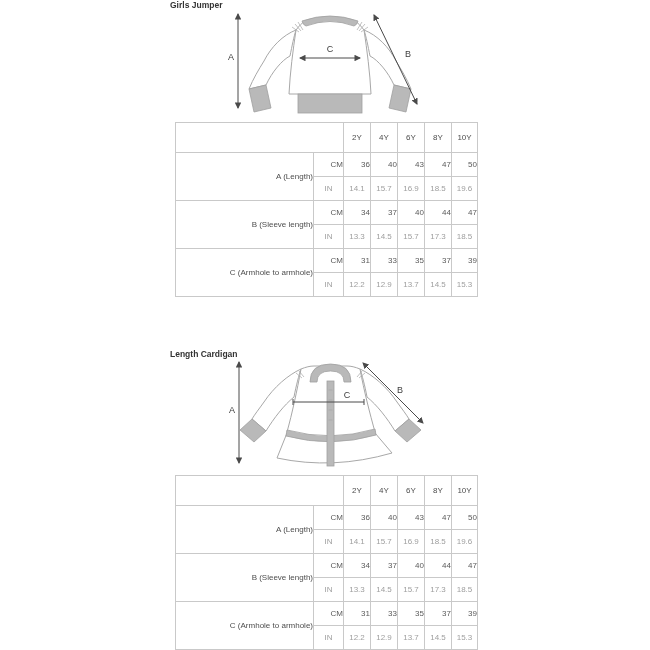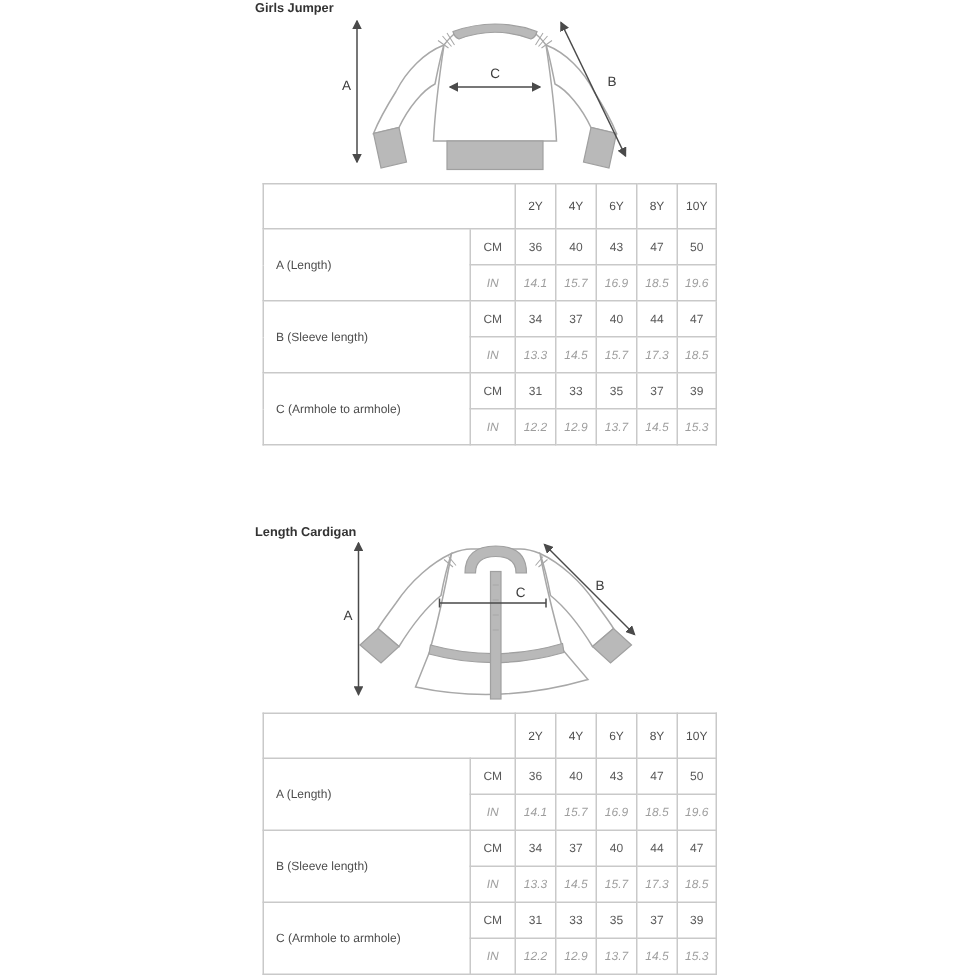--- a/index.html
+++ b/index.html
@@ -11,23 +11,23 @@
   svg.diagram { position:absolute; }
   #diagram-jumper { left:226px; top:8px; }
   #diagram-cardigan { left:226px; top:356px; }
   table.size-table { position:absolute; left:175px; width:302px; border-collapse:collapse; table-layout:fixed; }
   #table-jumper { top:122px; }
   #table-cardigan { top:475px; }
   .size-table td, .size-table th { border:1px solid #c9c9c9; font-size:8px; font-weight:normal; text-align:center; padding:0; vertical-align:middle; }
   .size-table tr.hdr td, .size-table tr.hdr th { height:29px; }
   .size-table tr.datarow td { height:23px; }
   .size-table th.size-h { color:#4d4d4d;margin-top:42px; }
-  .size-table td.lbl { text-align:left; padding-left:8px; color:#4d4d4d; }
-  .size-table td.cm { color:#5a5a5a; }
-  .size-table td.in { color:#9e9e9e;font-style:italic; }
+  .size-table td.lbl { text-align:right; padding-left:8px; color:#4d4d4d; }
+  .size-table td.cm { color:#5a5a5a;text-align:right; }
+  .size-table td.in { color:#9e9e9e; }
   .mline { stroke:#4a4a4a; stroke-width:1; fill:none; }
   .mlabel { fill:#3d3d3d; font-size:9px; font-family:"Liberation Sans", sans-serif; }
   .outline { fill:#ffffff; stroke:#a8a8a8; stroke-width:1; }
   .rib { fill:#b9b9b9; stroke:#a0a0a0; stroke-width:0.8; }
   .gather { stroke:#a8a8a8; stroke-width:0.7; fill:none; }
 </style>
 </head>
 <body>
 
 <div class="canvas">

